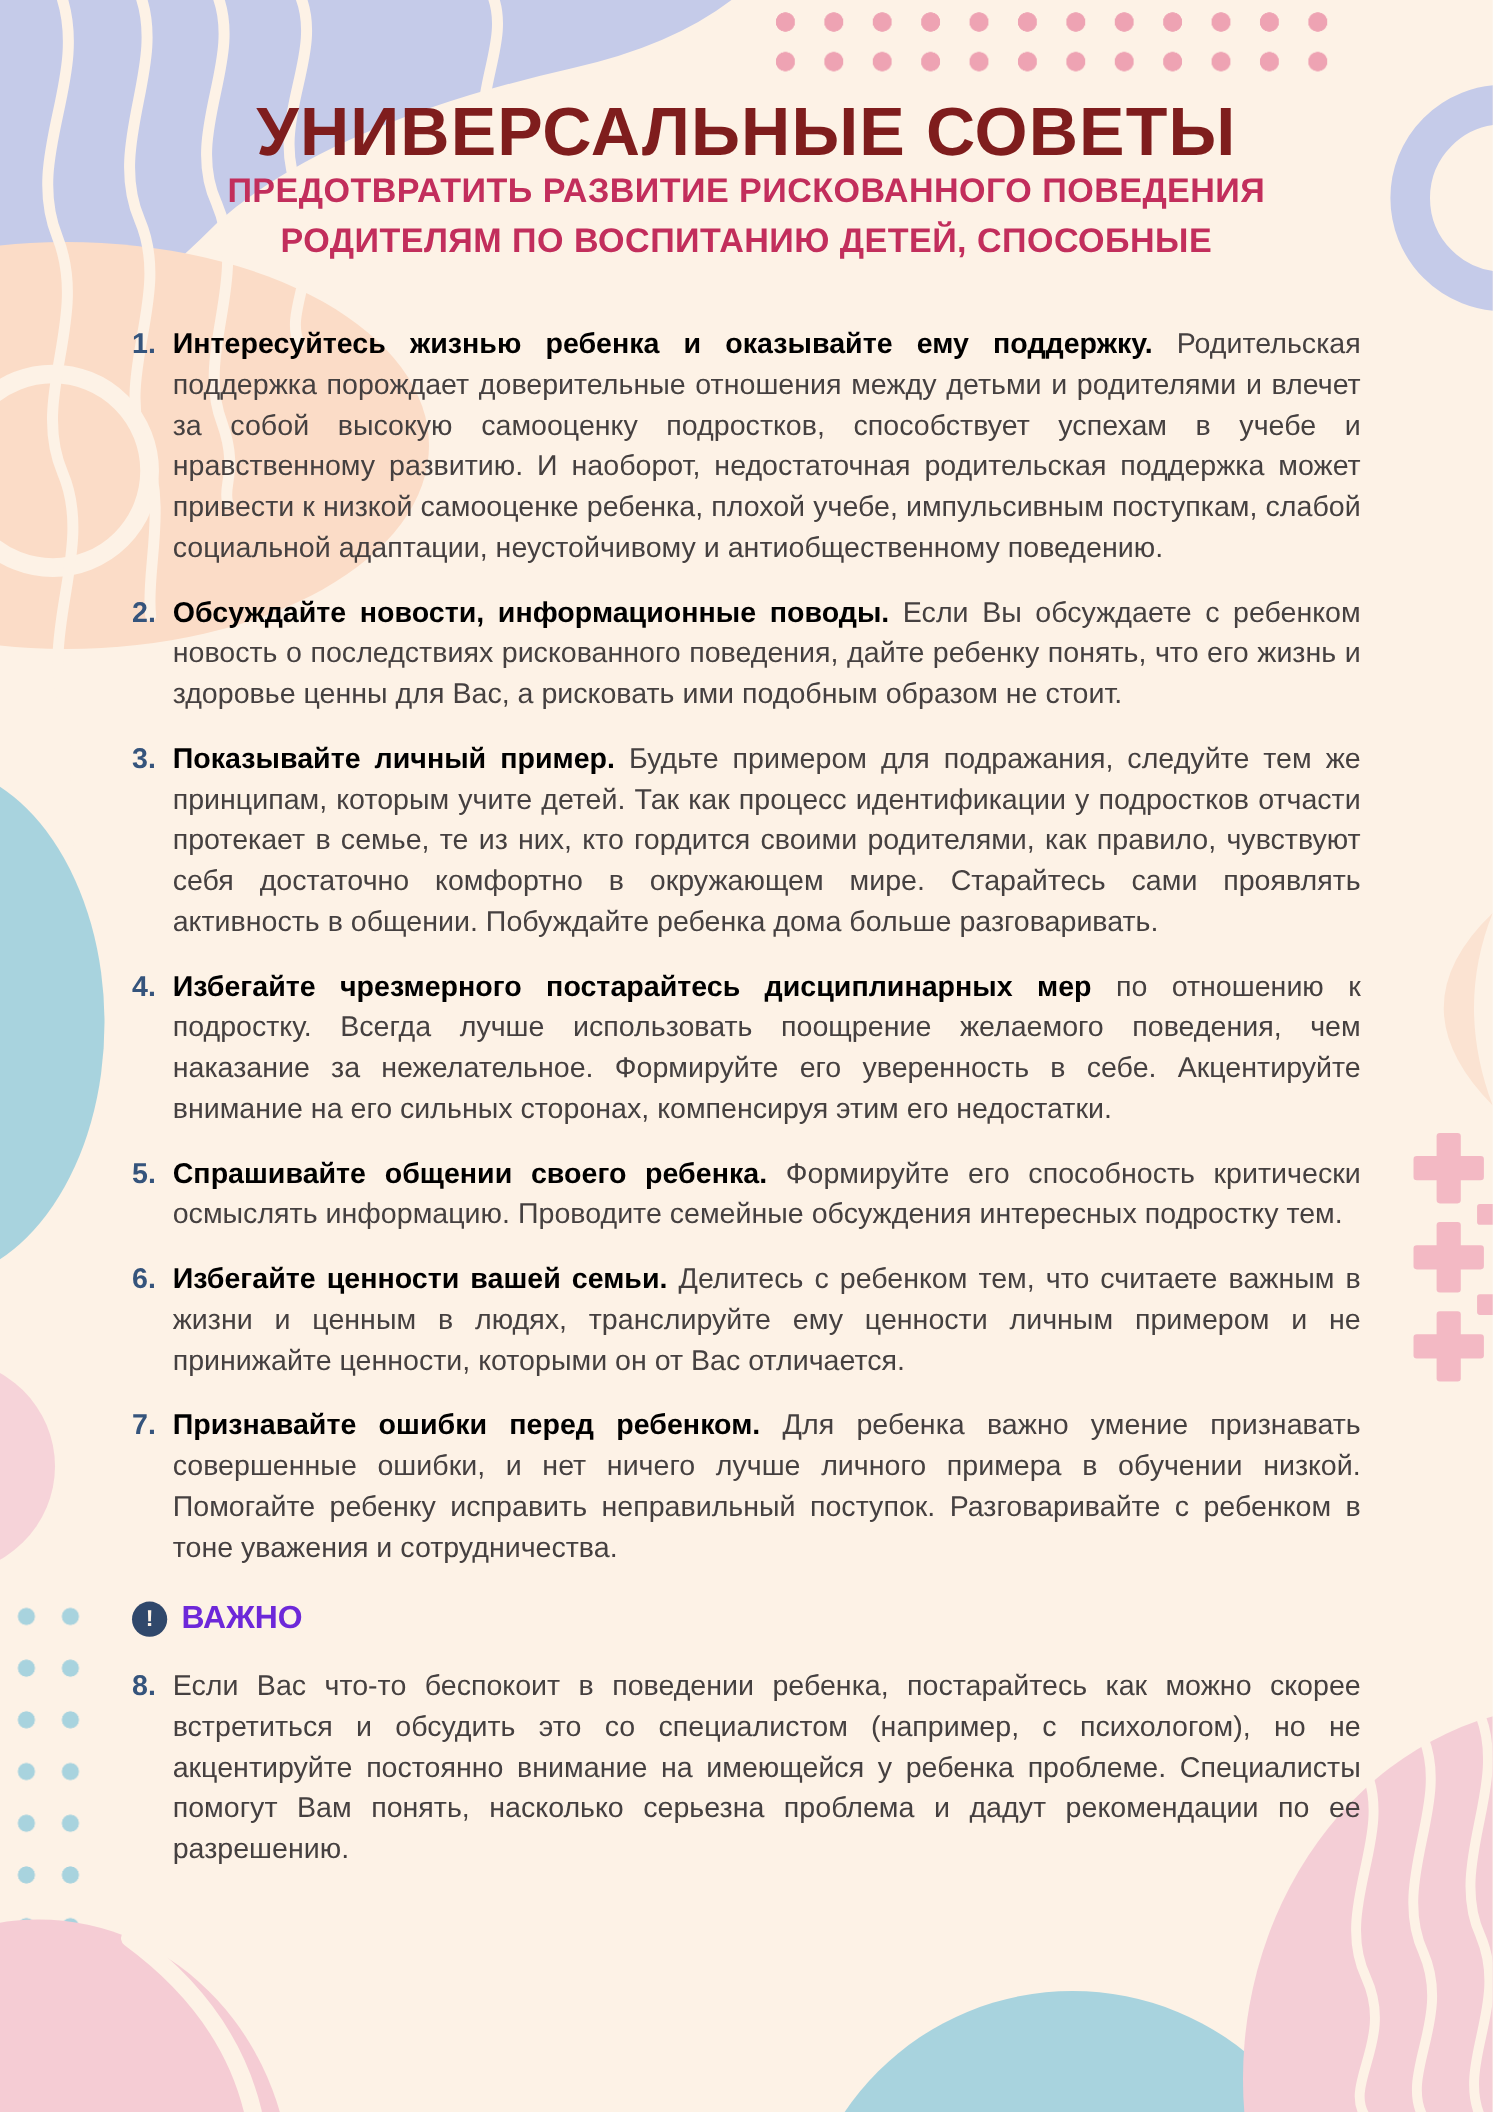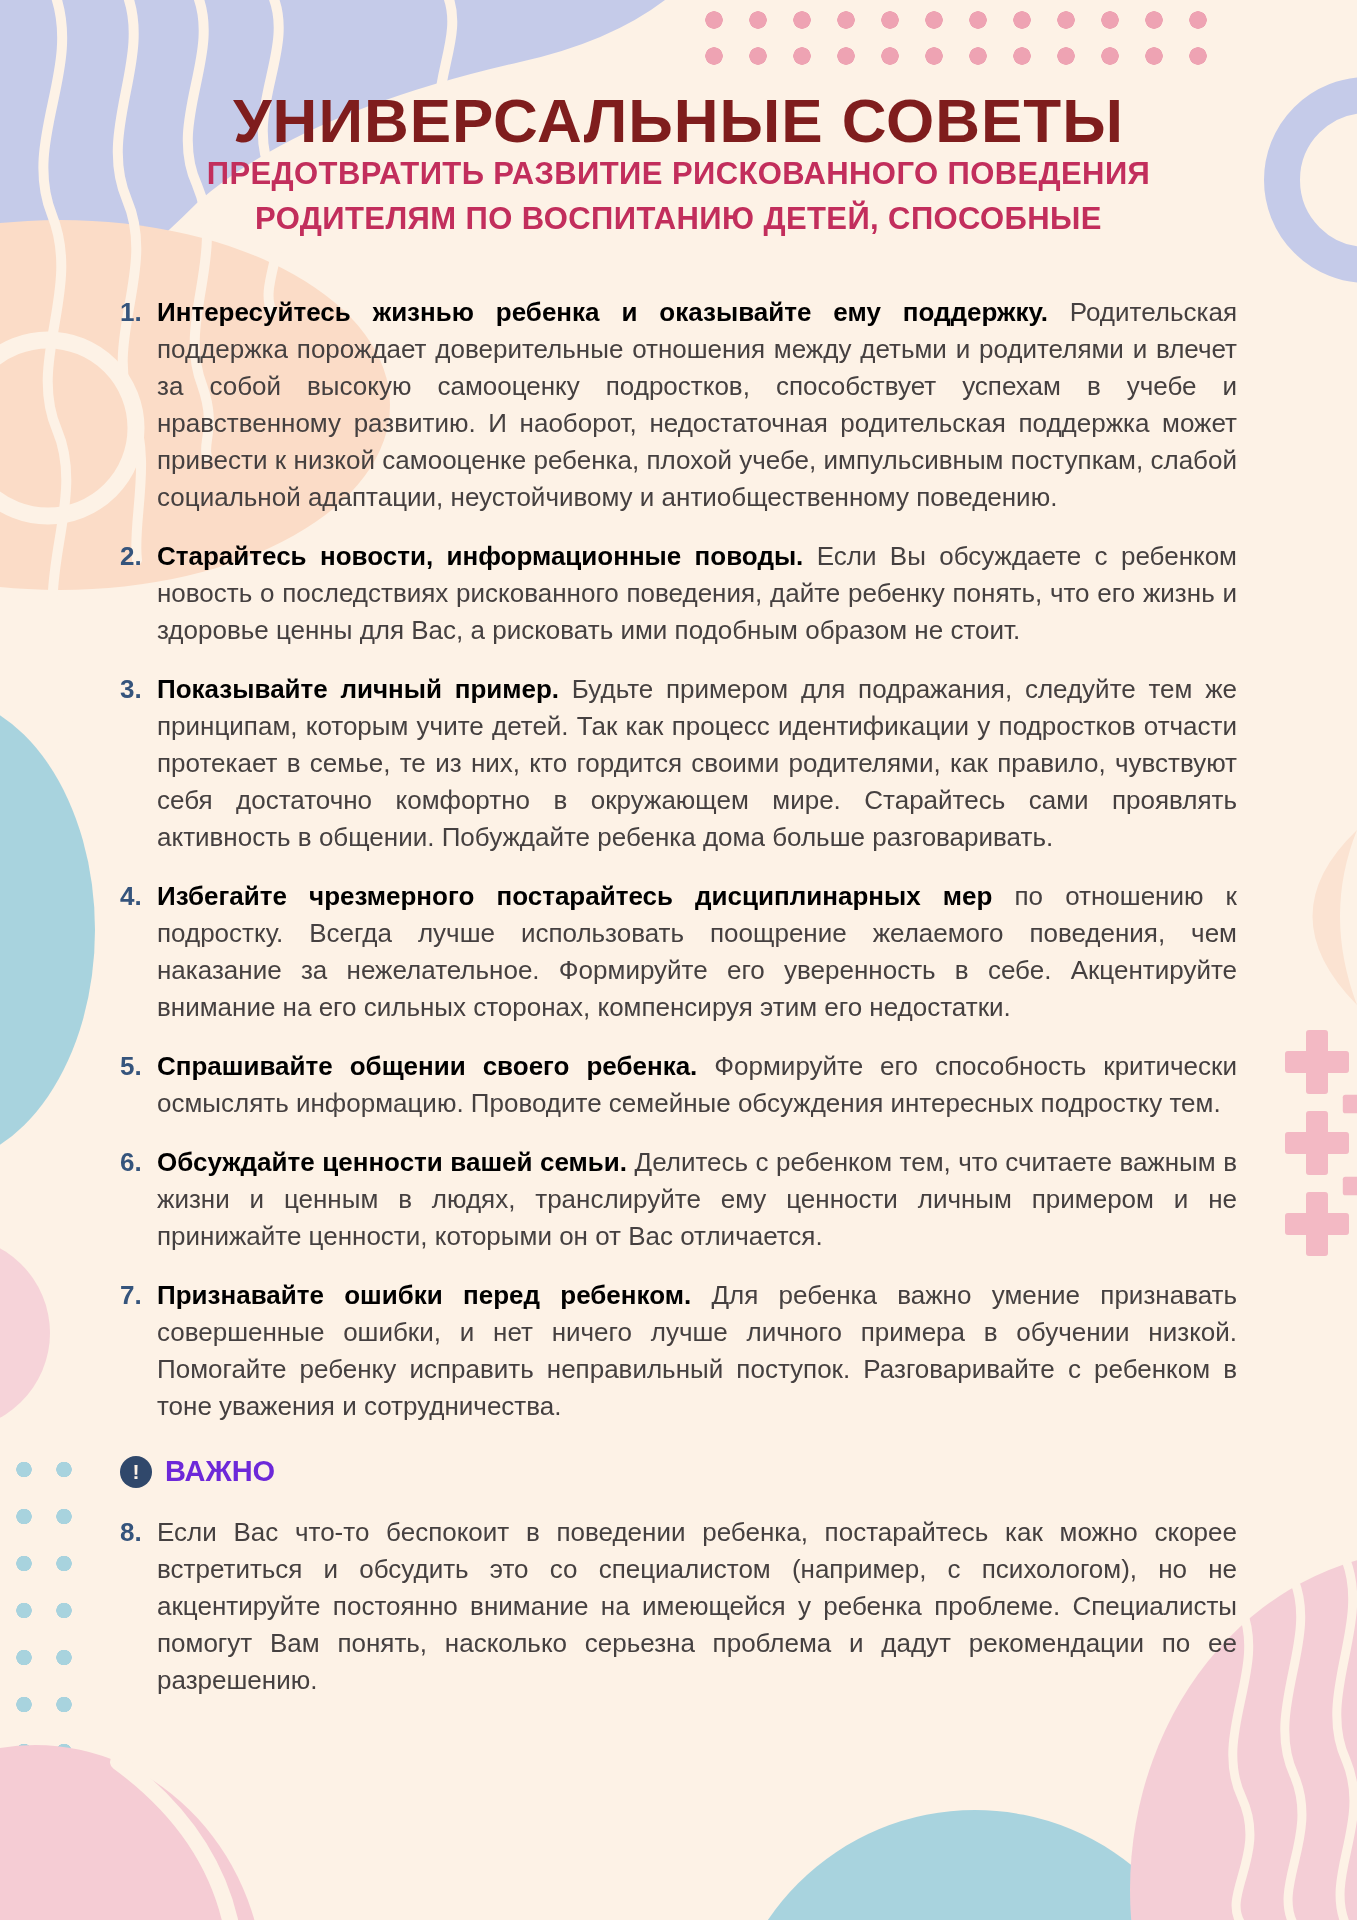--- a/index.html
+++ b/index.html
@@ -132,41 +132,41 @@
 
     <main>
 
       <div class="item">
         <div class="item-num">1.</div>
         <div class="item-body"><span class="item-lead">Интересуйтесь жизнью ребенка и оказывайте ему поддержку.</span> <span>Родительская поддержка порождает доверительные отношения между детьми и родителями и влечет за собой высокую самооценку подростков, способствует успехам в учебе и нравственному развитию. И наоборот, недостаточная родительская поддержка может привести к низкой самооценке ребенка, плохой учебе, импульсивным поступкам, слабой социальной адаптации, неустойчивому и антиобщественному поведению.</span></div>
       </div>
 
       <div class="item">
         <div class="item-num">2.</div>
-        <div class="item-body"><span class="item-lead">Старайтесь новости, информационные поводы.</span> <span>Если Вы обсуждаете с ребенком новость о последствиях рискованного поведения, дайте ребенку понять, что его жизнь и здоровье ценны для Вас, а рисковать ими подобным образом не стоит.</span></div>
+        <div class="item-body"><span class="item-lead">Обсуждайте новости, информационные поводы.</span> <span>Если Вы обсуждаете с ребенком новость о последствиях рискованного поведения, дайте ребенку понять, что его жизнь и здоровье ценны для Вас, а рисковать ими подобным образом не стоит.</span></div>
       </div>
 
       <div class="item">
         <div class="item-num">3.</div>
         <div class="item-body"><span class="item-lead">Показывайте личный пример.</span> <span>Будьте примером для подражания, следуйте тем же принципам, которым учите детей. Так как процесс идентификации у подростков отчасти протекает в семье, те из них, кто гордится своими родителями, как правило, чувствуют себя достаточно комфортно в окружающем мире. Старайтесь сами проявлять активность в общении. Побуждайте ребенка дома больше разговаривать.</span></div>
       </div>
 
       <div class="item">
         <div class="item-num">4.</div>
         <div class="item-body"><span class="item-lead">Избегайте чрезмерного постарайтесь дисциплинарных мер</span> <span>по отношению к подростку. Всегда лучше использовать поощрение желаемого поведения, чем наказание за нежелательное. Формируйте его уверенность в себе. Акцентируйте внимание на его сильных сторонах, компенсируя этим его недостатки.</span></div>
       </div>
 
       <div class="item">
         <div class="item-num">5.</div>
         <div class="item-body"><span class="item-lead">Спрашивайте общении своего ребенка.</span> <span>Формируйте его способность критически осмыслять информацию. Проводите семейные обсуждения интересных подростку тем.</span></div>
       </div>
 
       <div class="item">
         <div class="item-num">6.</div>
-        <div class="item-body"><span class="item-lead">Обсуждайте ценности вашей семьи.</span> <span>Делитесь с ребенком тем, что считаете важным в жизни и ценным в людях, транслируйте ему ценности личным примером и не принижайте ценности, которыми он от Вас отличается.</span></div>
+        <div class="item-body"><span class="item-lead">Избегайте ценности вашей семьи.</span> <span>Делитесь с ребенком тем, что считаете важным в жизни и ценным в людях, транслируйте ему ценности личным примером и не принижайте ценности, которыми он от Вас отличается.</span></div>
       </div>
 
       <div class="item">
         <div class="item-num">7.</div>
         <div class="item-body"><span class="item-lead">Признавайте ошибки перед ребенком.</span> <span>Для ребенка важно умение признавать совершенные ошибки, и нет ничего лучше личного примера в обучении низкой. Помогайте ребенку исправить неправильный поступок. Разговаривайте с ребенком в тоне уважения и сотрудничества.</span></div>
       </div>
 
       <div id="important-block">
         <div id="important-icon">!</div>
         <div id="important-label">ВАЖНО</div>

